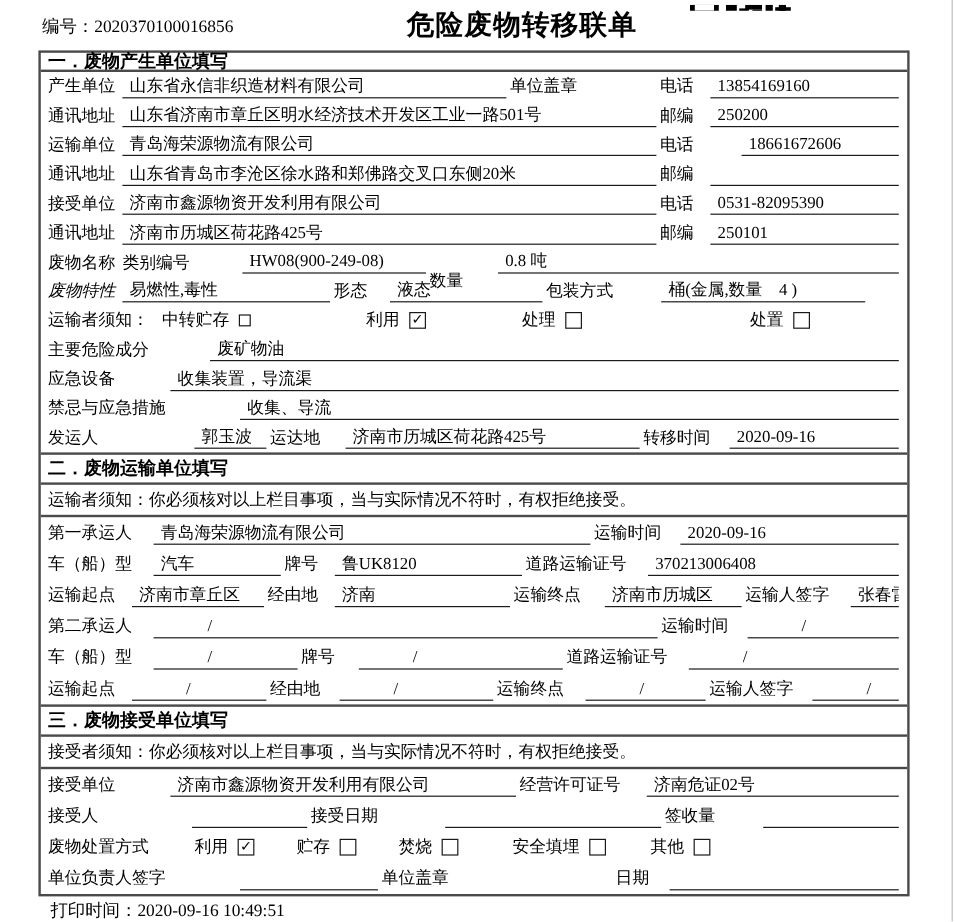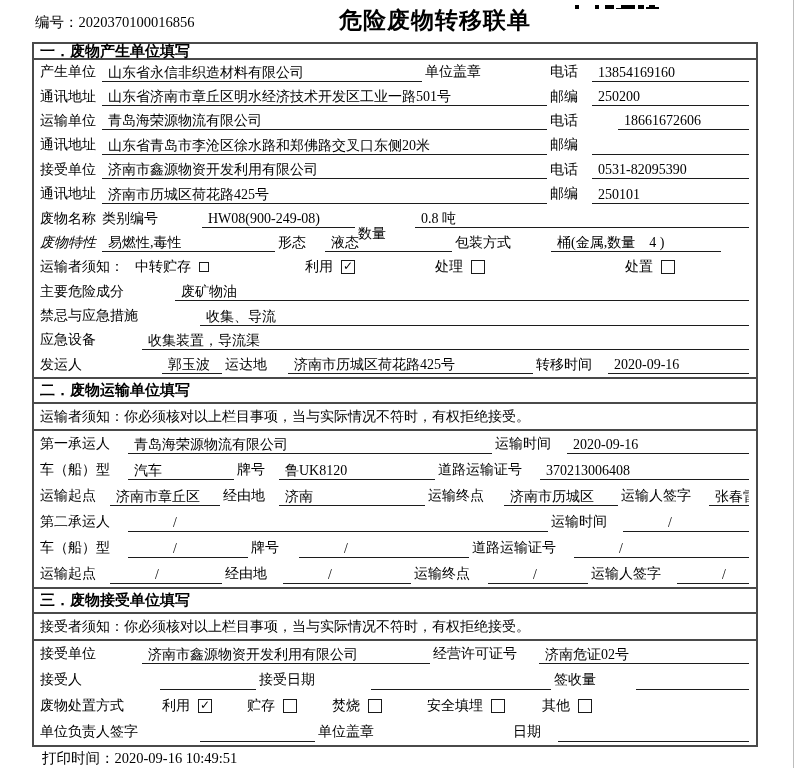--- a/index.html
+++ b/index.html
@@ -192,29 +192,29 @@
         </span>
         <span class="sp" style="flex: 1 1 auto;"></span>
       </div>
       <div class="row">
         <span class="lab" style="flex: 0 0 135px; width: 135px;">主要危险成分</span>
         <span class="fld" style="flex: 1 1 auto;">
           <span class="v">废矿物油</span>
         </span>
       </div>
       <div class="row">
+        <span class="lab" style="flex: 0 0 102px; width: 102px;">应急设备</span>
+        <span class="fld" style="flex: 1 1 auto;">
+          <span class="v">收集装置，导流渠</span>
+        </span>
+      </div>
+      <div class="row">
         <span class="lab" style="flex: 0 0 160px; width: 160px;">禁忌与应急措施</span>
         <span class="fld" style="flex: 1 1 auto;">
           <span class="v">收集、导流</span>
-        </span>
-      </div>
-      <div class="row">
-        <span class="lab" style="flex: 0 0 102px; width: 102px;">应急设备</span>
-        <span class="fld" style="flex: 1 1 auto;">
-          <span class="v">收集装置，导流渠</span>
         </span>
       </div>
       <div class="row">
         <span class="lab" style="flex: 0 0 122px; width: 122px;">发运人</span>
         <span class="fld" style="flex: 0 0 60px; width: 60px;">
           <span class="v">郭玉波</span>
         </span>
         <span class="lab" style="flex: 0 0 63px; width: 63px;">运达地</span>
         <span class="fld" style="flex: 0 0 245px; width: 245px;">
           <span class="v">济南市历城区荷花路425号</span>

